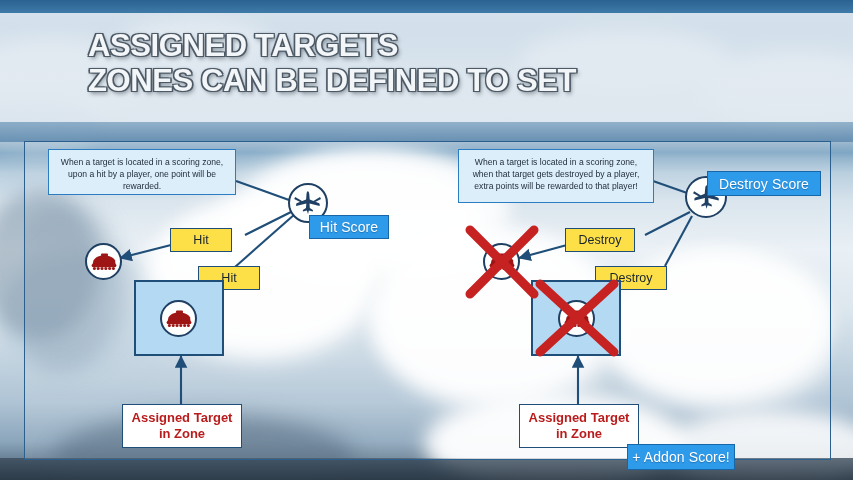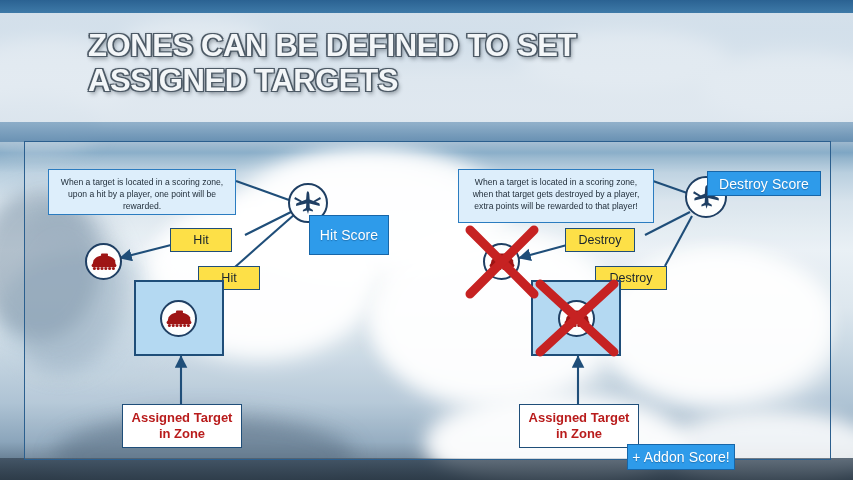--- a/index.html
+++ b/index.html
@@ -45,21 +45,21 @@
     background:rgba(255,255,255,.10);
     overflow:hidden;}
   .pan-cl{position:absolute;border-radius:50%;filter:blur(11px);}
 
   
   #lines{position:absolute;left:0;top:0;width:853px;height:480px;}
 
   
   .info{position:absolute;background:#ddeefb;border:1.3px solid #2b7cc0;
     color:#1d2a36;font-size:8.6px;line-height:1.42;text-align:center;
-    padding:6px 11px;box-sizing:border-box;margin-top:20px;}
+    padding:6px 11px;box-sizing:border-box;}
 
   
   .wbox{position:absolute;background:#fde047;border:1.6px solid #1f4e79;
     color:#17232e;font-size:12.5px;text-align:center;
     display:flex;align-items:center;justify-content:center;box-sizing:border-box;}
 
   
   .callout{position:absolute;background:#fff;border:1.9px solid #1f4e79;
     color:#b91c1c;font-size:13px;font-weight:bold;line-height:1.22;
     text-align:center;display:flex;align-items:center;justify-content:center;
@@ -103,22 +103,22 @@
     <div class="cl w" style="left:430px;top:400px;width:250px;height:90px;"></div>
     <div class="cl w" style="left:660px;top:410px;width:220px;height:80px;"></div>
     <div class="cl d" style="left:50px;top:420px;width:300px;height:80px;"></div>
   </div>
   <div class="darkband"></div>
   <div class="hazeband"></div>
   <div class="midband"></div>
   <div class="botband"></div>
 
   <div id="title">
+    <div>ASSIGNED TARGETS</div>
     <div>ZONES CAN BE DEFINED TO SET</div>
-    <div>ASSIGNED TARGETS</div>
   </div>
 
   <div id="panel">
     <div class="pan-cl" style="background:rgba(255,255,255,.8);left:200px;top:10px;width:260px;height:130px;"></div>
     <div class="pan-cl" style="background:rgba(255,255,255,.75);left:120px;top:60px;width:230px;height:160px;"></div>
     <div class="pan-cl" style="background:rgba(255,255,255,.7);left:350px;top:90px;width:250px;height:180px;"></div>
     <div class="pan-cl" style="background:rgba(255,255,255,.65);left:580px;top:110px;width:240px;height:160px;"></div>
     <div class="pan-cl" style="background:rgba(120,145,168,.35);left:-30px;top:60px;width:130px;height:170px;"></div>
     <div class="pan-cl" style="background:rgba(255,255,255,.7);left:400px;top:250px;width:260px;height:100px;"></div>
     <div class="pan-cl" style="background:rgba(70,90,110,.3);left:30px;top:270px;width:300px;height:90px;"></div>
@@ -165,21 +165,21 @@
       <svg width="30" height="26" viewBox="0 0 30 26">
         <g fill="#1f3f63">
           <path d="M14.6 1.2c.9 0 1.5 1.2 1.7 3l.4 5.2 8.9 3.6c.7.3 1.1.8 1.1 1.5v1.4l-10.2-2.3.3 4.4 3.1 2.1v1.5l-4-1.1-.9 3.4-1.1-3.4-4 1.1v-1.5l3.1-2.1.3-4.4-10.2 2.3v-1.4c0-.7.4-1.2 1.1-1.5l8.9-3.6.4-5.2c.2-1.8.8-3 1.1-3z"></path>
           <path d="M2.2 7.0 L9.0 11.0 L8.2 12.6 L1.2 9.0 z"></path>
           <path d="M27.0 7.0 L20.4 11.0 L21.2 12.6 L28.0 9.0 z"></path>
         </g>
       </svg>
     </span>
   </div>
 
-  <div class="badge" style="left:309px;top:215px;width:80px;height:40px;">Hit Score</div>
+  <div class="badge" style="left:309px;top:215px;width:80px;height:24px;">Hit Score</div>
 
   <div class="wbox" style="left:170px;top:228px;width:62px;height:24px;">Hit</div>
 
   <div class="wbox" style="left:198px;top:266px;width:62px;height:24px;">Hit</div>
 
   <div class="circ" style="left:85px;top:243px;width:37px;height:37px;">
     <span>
       <svg width="28" height="18" viewBox="0 0 28 18">
         <g fill="#9e1515">
           <path d="M3.5 7.5 C5 4.2 9 2.4 14 2.4 C19 2.4 23.5 4 25 7.2 L25.6 11 L2.6 11 z"></path>

